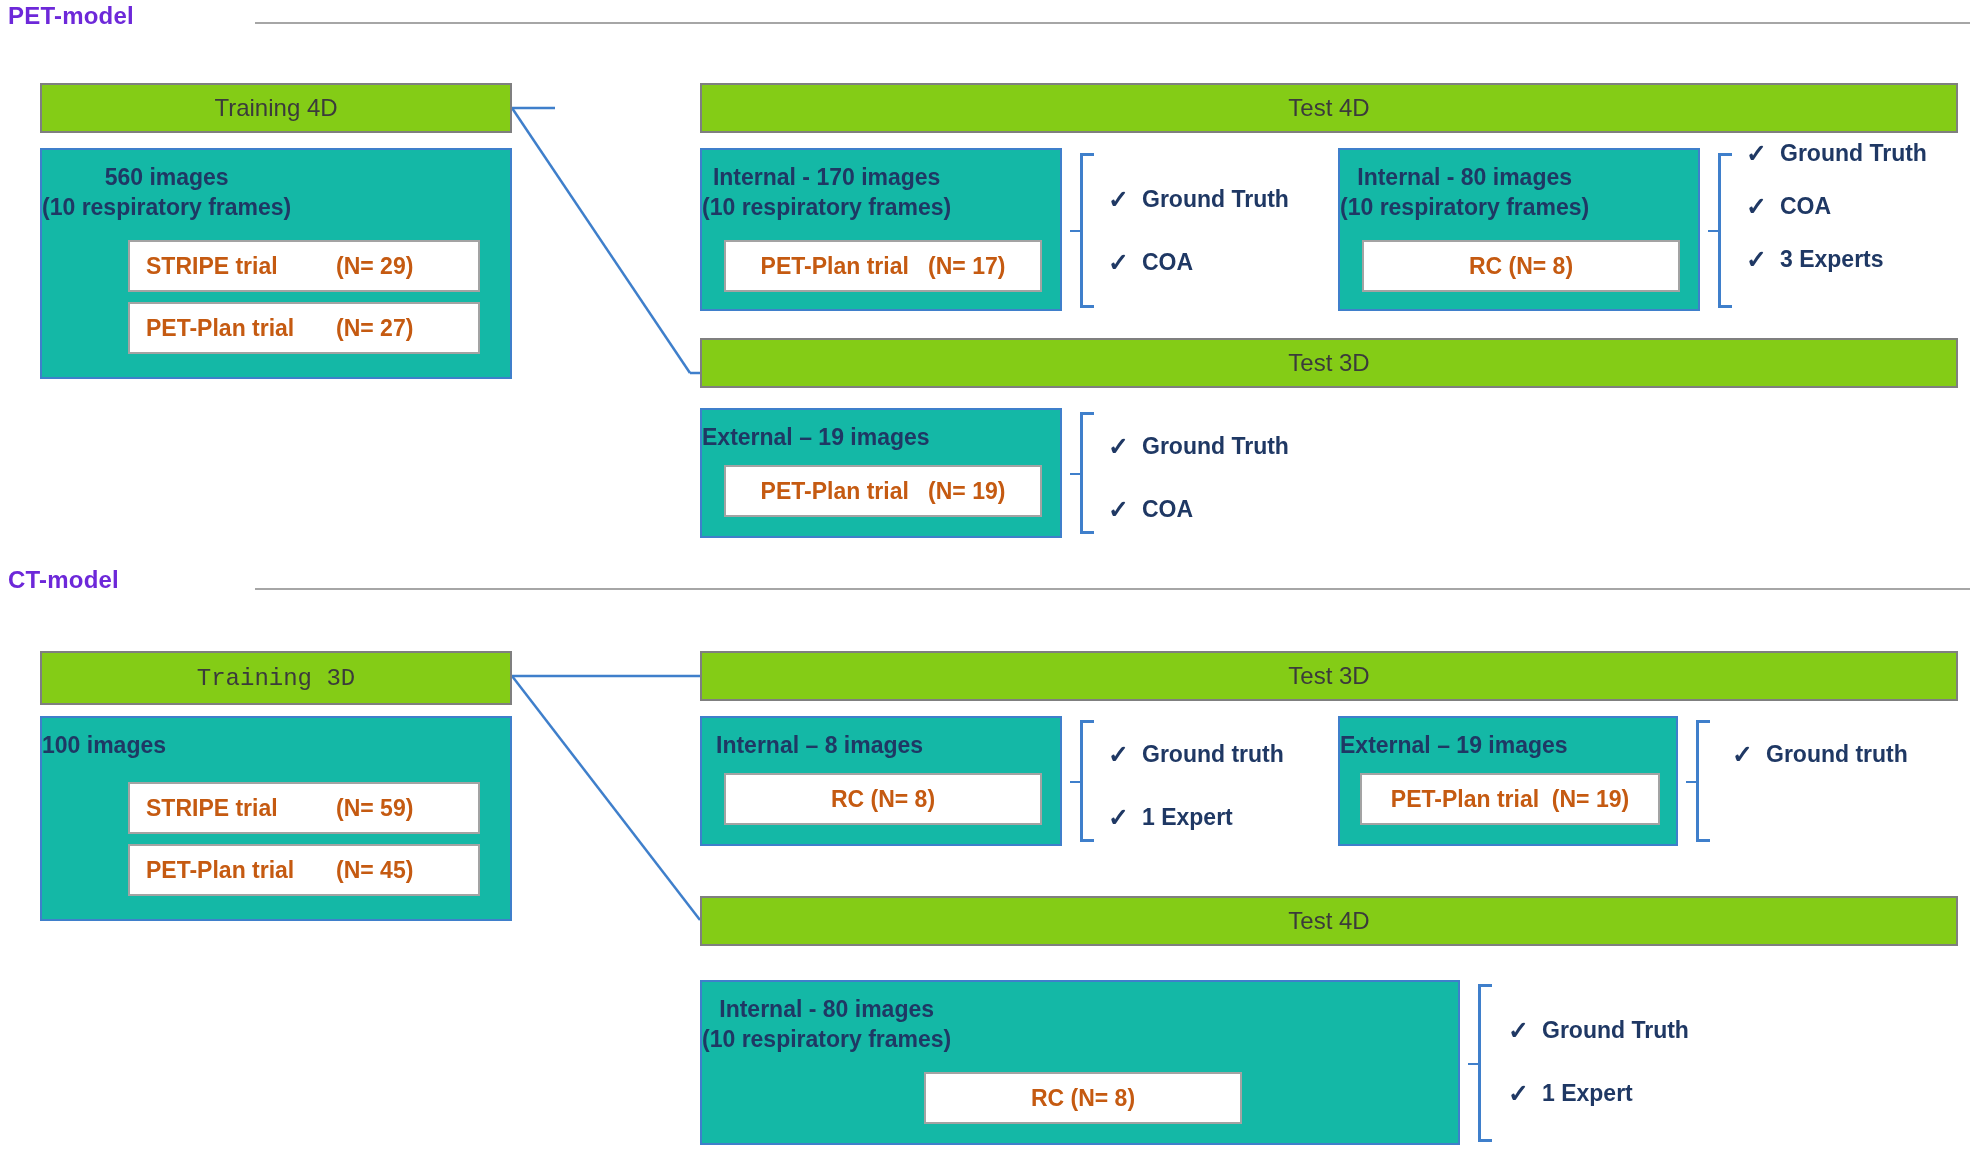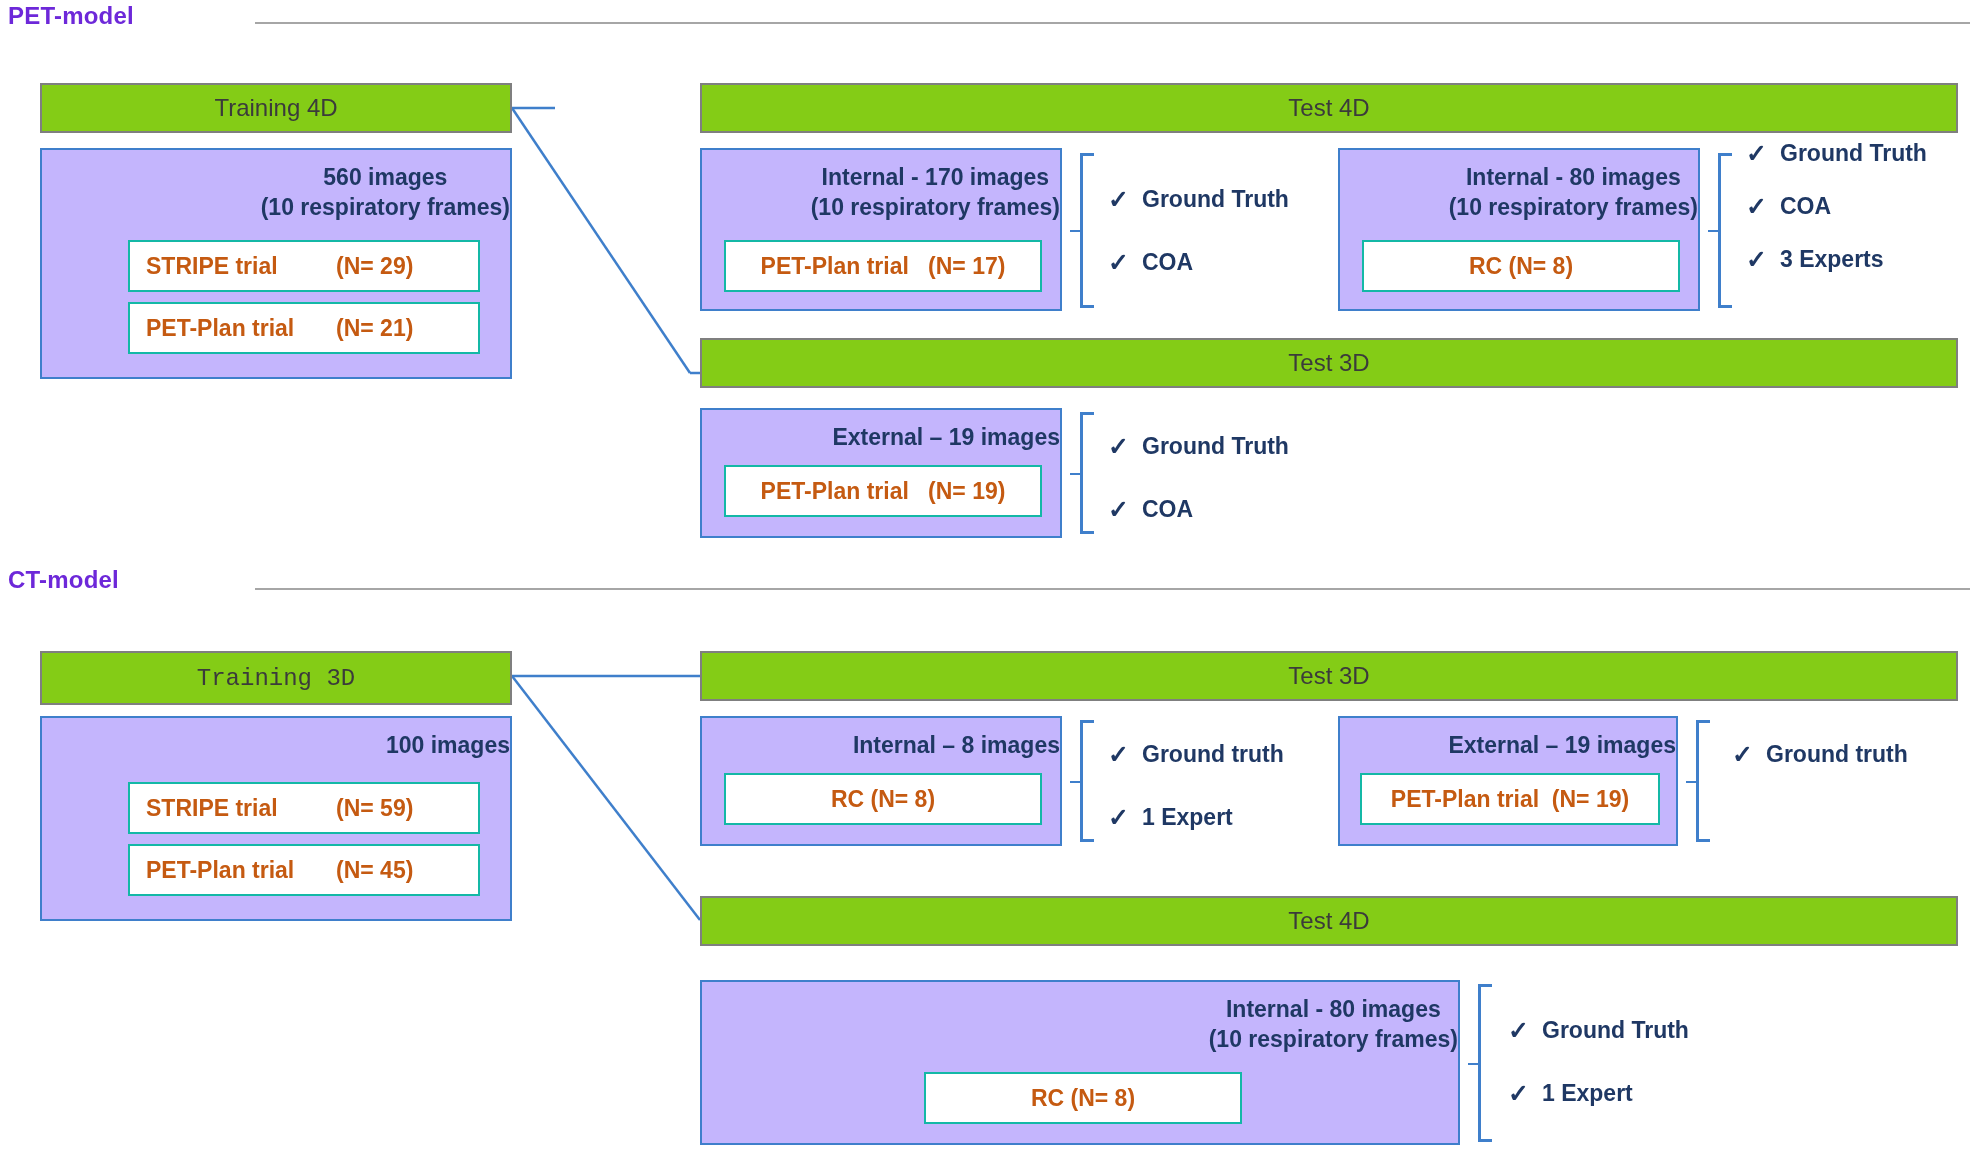--- a/index.html
+++ b/index.html
@@ -41,38 +41,38 @@
     align-items: center;
     justify-content: center;
     color: #3B3B3B;
     font-size: 24px;
     font-weight: 400;
   }
 
   
   .bluebox {
     border: 2px solid #3F7FCB;
-    background: #c4b5fd;
+    background: #14b8a6;
     display: flex;
     flex-direction: column;
-    align-items: flex-end;
+    align-items: flex-start;
     padding-top: 12px;
   }
   .bluebox .headline {
     color: #1F3864;
     font-size: 23px;
     font-weight: bold;
     line-height: 1.32;
     text-align: center;
     white-space: pre-line;
   }
 
   
   .orangebox {
-    border: 2px solid #14b8a6;
+    border: 2px solid #a3a3a3;
     background: #ffffff;
     color: #C55A11;
     font-size: 23px;
     font-weight: bold;
     display: flex;
     align-items: center;
     justify-content: center;
     white-space: pre;
   }
   .orangebox.left {
@@ -144,21 +144,21 @@
 
   <div class="abs bluebox" style="left:40px; top:148px; width:472px; height:231px;">
     <div class="headline">560 images
 (10 respiratory frames)</div>
     <div class="abs orangebox left" style="left:86px; top:90px; width:352px; height:52px;">
       <span style="display:inline-block;width:190px;">STRIPE trial</span>
       <span>(N= 29)</span>
     </div>
     <div class="abs orangebox left" style="left:86px; top:152px; width:352px; height:52px;">
       <span style="display:inline-block;width:190px;">PET-Plan trial</span>
-      <span>(N= 21)</span>
+      <span>(N= 27)</span>
     </div>
   </div>
 
   <div class="abs bar" style="left:700px; top:83px; width:1258px; height:50px;">
     <span>Test 4D</span>
   </div>
 
   <div class="abs bluebox" style="left:700px; top:148px; width:362px; height:163px;">
     <div class="headline">Internal - 170 images
 (10 respiratory frames)</div>

